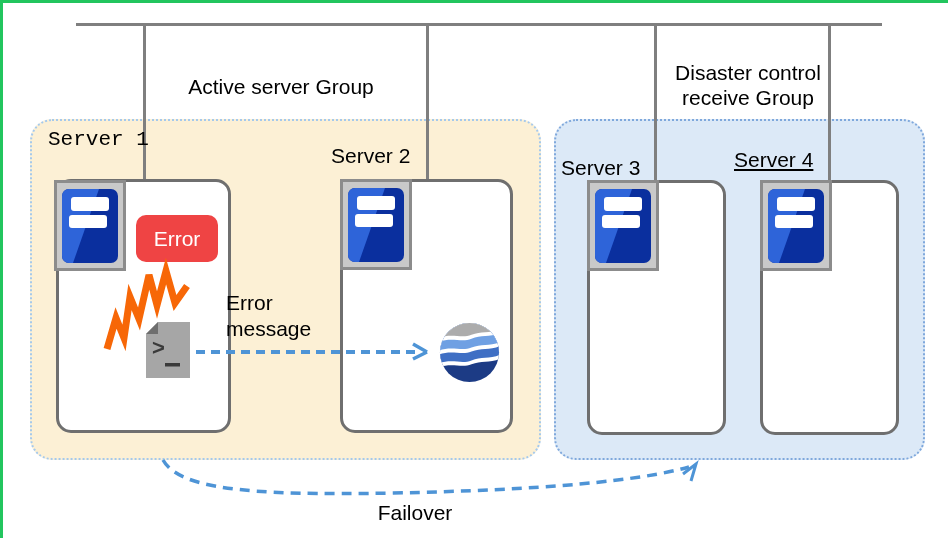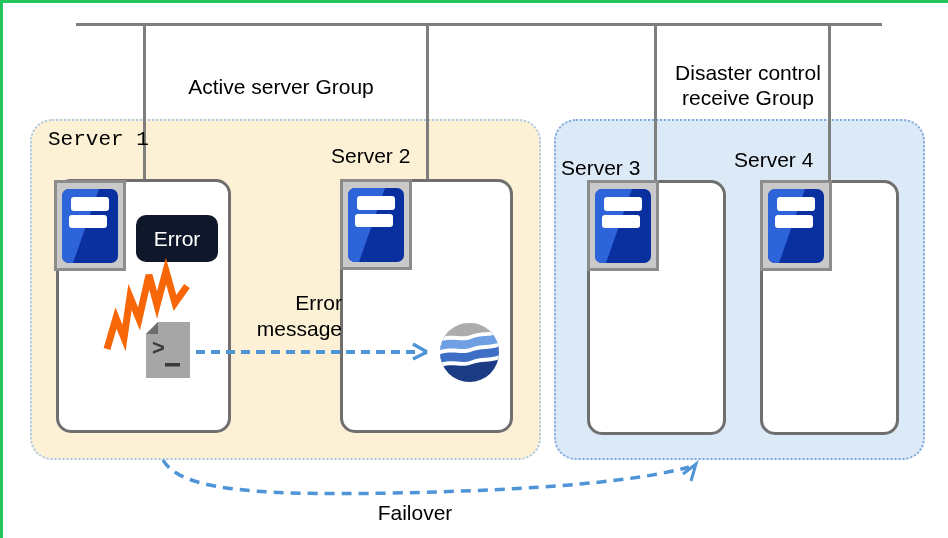--- a/index.html
+++ b/index.html
@@ -16,43 +16,43 @@
   .busline{position:absolute;z-index:2;left:73px;top:20px;width:806px;height:3px;background:#7F7F7F;}
   .vline{position:absolute;z-index:2;top:20px;width:3px;height:159px;background:#7F7F7F;}
   .v1{left:140px;} .v2{left:423px;} .v3{left:651px;} .v4{left:825px;}
   
   .label{position:absolute;z-index:3;font-size:21px;line-height:25px;}
   .glabel{text-align:center;}
   .active-glabel{left:160px;top:71px;width:236px;}
   .disaster-glabel{left:660px;top:57px;width:170px;}
   .slabel{white-space:nowrap;}
   .sl1{left:45px;top:124px;font-family:Liberation Mono, monospace;} .sl2{left:328px;top:140px;}
-  .sl3{left:558px;top:144px;margin-top:8px;} .sl4{left:731px;top:144px;}
+  .sl3{left:558px;top:144px;margin-top:8px;} .sl4{left:731px;top:144px;text-decoration:underline;}
   
   .server-box{position:absolute;z-index:4;background:#ffffff;border:3px solid #6F6F6F;border-radius:15px;box-sizing:border-box;}
   .sb1{left:53px;top:176px;width:175px;height:254px;}
   .sb2{left:337px;top:176px;width:173px;height:254px;}
   .sb3{left:584px;top:177px;width:139px;height:255px;}
   .sb4{left:757px;top:177px;width:139px;height:255px;}
   
   .icon-box{position:absolute;z-index:5;width:72px;height:91px;background:#C9C9C9;border:3px solid #8C8C8C;
     box-sizing:border-box;display:flex;align-items:center;justify-content:center;}
   .ib1{left:51px;top:177px;} .ib2{left:337px;top:176px;}
   .ib3{left:584px;top:177px;} .ib4{left:757px;top:177px;}
   
-  .error-badge{position:absolute;z-index:6;left:133px;top:212px;width:82px;height:47px;background:#0f172a;
+  .error-badge{position:absolute;z-index:6;left:133px;top:212px;width:82px;height:47px;background:#ef4444;
     border-radius:10px;color:#ffffff;font-size:21px;line-height:47px;text-align:center;}
   .file-icon{position:absolute;z-index:6;left:142px;top:318px;}
   .file-label{left:124px;top:382px;width:86px;text-align:center;z-index:6;}
   
   .resource-label{left:417px;top:212px;width:97px;line-height:25px;z-index:6;}
   .globe-icon{position:absolute;z-index:6;left:435px;top:318px;}
   
   .overlay{position:absolute;z-index:7;left:0;top:0;pointer-events:none;}
-  .errmsg-label{left:223px;top:287px;width:116px;text-align:right;line-height:26px;z-index:6;}
+  .errmsg-label{left:223px;top:287px;width:116px;text-align:left;line-height:26px;z-index:6;}
   .failover-label{left:357px;top:497px;width:110px;text-align:center;z-index:6;}
 </style>
 </head>
 <body>
 
 <div class="canvas">
 
   <div class="group active-group"></div>
   <div class="group disaster-group"></div>
 

